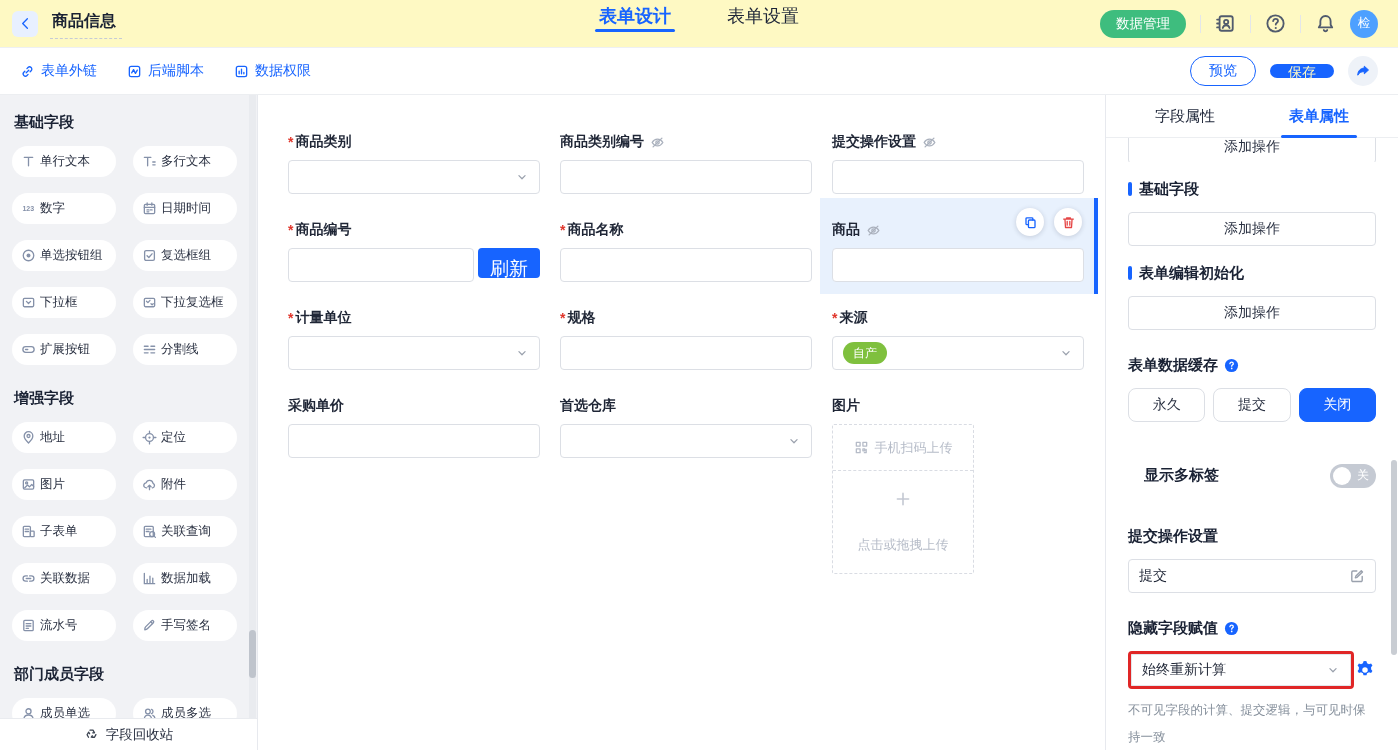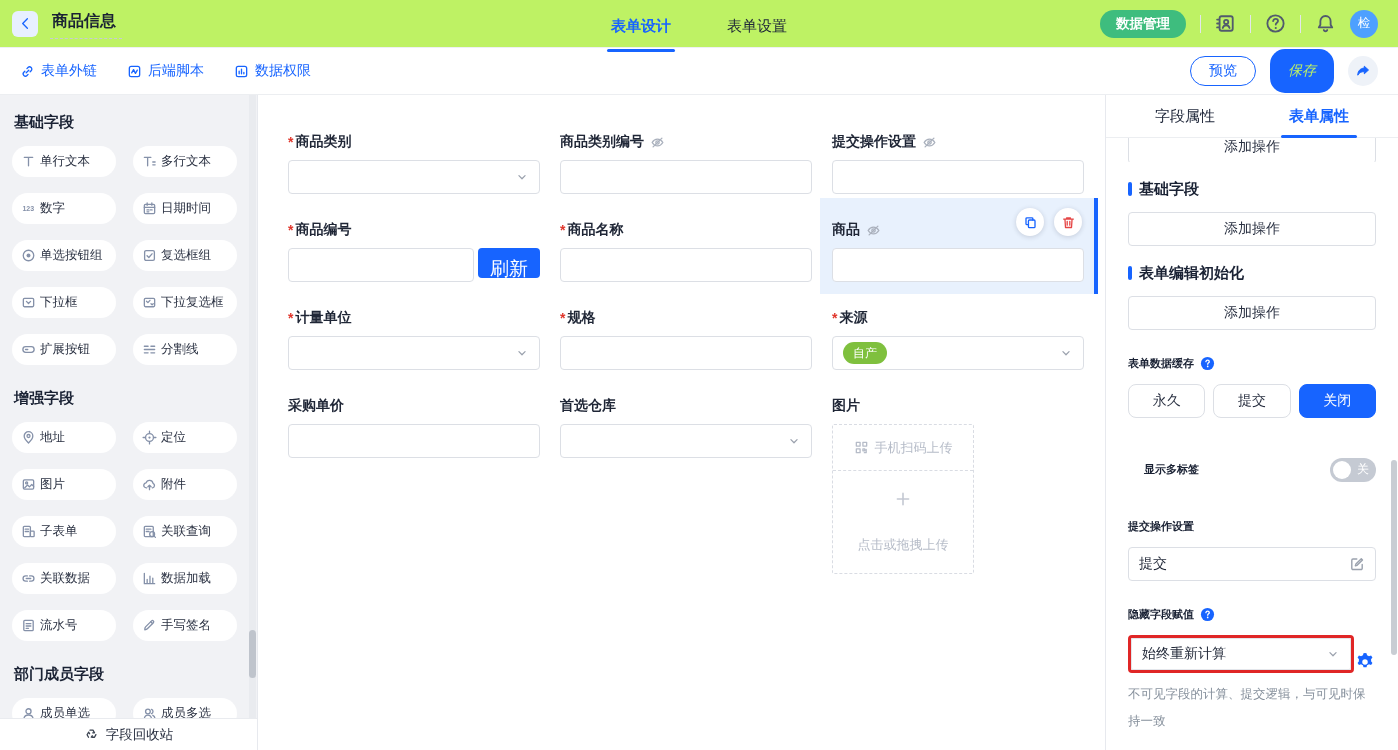--- a/index.html
+++ b/index.html
@@ -2,41 +2,41 @@
 <html><head>
 <meta charset="utf-8">
 <style>
   * { margin:0; padding:0; box-sizing:border-box; }
   html,body { width:1398px; height:750px; overflow:hidden; }
   body { font-family:"Liberation Sans","DejaVu Sans",sans-serif; font-size:14px; color:#1f2636; background:#fff; }
   .ic { display:inline-flex; align-items:center; justify-content:center; flex:none; }
   .ic svg { width:100%; height:100%; display:block; }
 
   
-  .hdr { height:48px; display:flex; align-items:center; padding:0 20px 0 12px; border-bottom:1px solid #eef0f3; position:relative; background:#bef264; }
+  .hdr { height:48px; display:flex; align-items:center; padding:0 20px 0 12px; border-bottom:1px solid #eef0f3; position:relative; background:#fef9c3; }
   .back-btn { width:26px; height:26px; border-radius:6px; background:#e8f0ff; color:var(--blue); display:flex; align-items:center; justify-content:center; cursor:pointer; }
   .back-btn .ic { width:15px; height:15px; }
   .hdr-title { margin-left:12px; font-size:16px; font-weight:bold; color:#1a2234; padding:2px 6px 6px 2px; border-bottom:1px dashed #c6cbd5; }
   .htabs { position:absolute; left:50%; transform:translateX(-50%); top:0; height:48px; display:flex; gap:48px; }
-  .htab { height:52px; display:flex; align-items:center; font-size:15px; color:#1d2538; cursor:pointer; position:relative; padding:0 4px; }
+  .htab { height:32px; display:flex; align-items:center; font-size:18px; color:#1d2538; cursor:pointer; position:relative; padding:0 4px; }
   .htab.active { color:var(--blue); font-weight:bold; }
   .htab.active::after { content:""; position:absolute; left:0; right:0; bottom:0; height:3px; border-radius:2px; background:var(--blue); }
   .hdr-right { margin-left:auto; display:flex; align-items:center; gap:14px; }
-  .pill-green { height:28px; padding:0 16px; border-radius:14px; background:var(--green); color:#fff; font-size:13.5px; border:none; cursor:pointer;font-weight:bold; }
+  .pill-green { height:28px; padding:0 16px; border-radius:14px; background:var(--green); color:#fff; font-size:13.5px; border:none; cursor:pointer; }
   .hdiv { width:1px; height:18px; background:#e3e6eb; }
   .hicon { width:21px; height:21px; color:#515b6d; cursor:pointer; }
   .avatar { width:28px; height:28px; border-radius:50%; background:#4da0ff; color:#fff; font-size:12.5px; display:flex; align-items:center; justify-content:center; cursor:pointer; }
 
   
   .tbar { height:47px; display:flex; align-items:center; padding:0 20px; border-bottom:1px solid #eceef1; background:#fff; }
   .tlink { display:flex; align-items:center; gap:6px; color:var(--blue); cursor:pointer; margin-right:30px; }
   .tlink .ic { width:15px; height:15px; }
   .tbar-right { margin-left:auto; display:flex; align-items:center; gap:14px; }
   .btn-outline { height:30px; padding:0 18px; border-radius:15px; border:1px solid var(--blue); color:var(--blue); background:#fff; font-size:14px; cursor:pointer; }
-  .btn-solid { height:44px; padding:0 18px; border-radius:15px; border:none; color:#bef264; background:var(--blue); font-size:14px; cursor:pointer;font-style:italic; }
+  .btn-solid { height:14px; padding:0 18px; border-radius:15px; border:none; color:#fef9c3; background:var(--blue); font-size:14px; cursor:pointer; }
   .share-btn { width:30px; height:30px; border-radius:50%; background:#eef2f8; border:none; color:var(--blue); display:flex; align-items:center; justify-content:center; cursor:pointer; }
   .share-btn .ic { width:16px; height:16px; }
 
   
   .main { display:flex; height:655px; }
 
   
   .sb { width:258px; background:#f1f2f5; position:relative; overflow:hidden; border-right:1px solid #e7e9ee; }
   .sb-inner { padding:18px 20px 0 12px; }
   .sb-title { font-size:15px; font-weight:bold; color:#1a2234; margin:0 0 14px 2px; }
@@ -83,33 +83,33 @@
   .ptabs { height:43px; display:flex; justify-content:center; gap:58px; border-bottom:1px solid #eceef1; }
   .ptab { display:flex; align-items:center; font-size:15px; color:#1d2538; cursor:pointer; position:relative; padding:0 8px; }
   .ptab.active { color:var(--blue); font-weight:bold; }
   .ptab.active::after { content:""; position:absolute; left:0; right:0; bottom:-1px; height:3px; border-radius:2px; background:var(--blue); }
   .pbody { padding:0 22px; }
   .clipped { height:24px; overflow:hidden; }
   .clipped .pbtn { margin-top:-12px; }
   .pbtn { width:100%; height:34px; background:#fff; border:1px solid #dcdfe5; border-radius:4px; font-size:14px; color:#2a3142; cursor:pointer; font-family:inherit; }
   .bar-title { font-size:15px; font-weight:bold; color:#1a2234; position:relative; padding-left:11px; margin:18px 0 13px; }
   .bar-title::before { content:""; position:absolute; left:0; top:2px; width:4px; height:14px; border-radius:2px; background:var(--blue); }
-  .plain-title { font-size:11px; font-weight:bold; color:#1a2234; display:flex; align-items:center; gap:6px; margin:26px 0 13px; }
+  .plain-title { font-size:15px; font-weight:bold; color:#1a2234; display:flex; align-items:center; gap:6px; margin:26px 0 13px; }
   .plain-title .ic { width:15px; height:15px; color:var(--blue); }
   .seg { display:flex; gap:8px; }
   .seg button { flex:1; height:34px; border:1px solid #dcdfe5; border-radius:8px; background:#fff; color:#2a3142; font-size:14px; cursor:pointer; font-family:inherit; }
   .seg button.on { background:var(--blue); border-color:var(--blue); color:#fff; }
   .trow { display:flex; align-items:center; justify-content:space-between; margin-top:28px; }
   .trow .plain-title { margin:16px; }
   .toggle { width:46px; height:24px; border-radius:12px; background:#c5cad3; position:relative; cursor:pointer; display:flex; align-items:center; }
   .toggle .knob { position:absolute; left:3px; top:3px; width:18px; height:18px; border-radius:50%; background:#fff; }
   .toggle .tlab { position:absolute; right:7px; color:#fff; font-size:12px; }
   .pinput { height:34px; border:1px solid #dcdfe5; border-radius:4px; display:flex; align-items:center; justify-content:space-between; padding:0 10px; cursor:pointer; }
   .pinput .ic { width:16px; height:16px; color:#9aa1ad; }
-  .hrow { display:flex; align-items:flex-end; }
+  .hrow { display:flex; align-items:center; }
   .red-wrap { flex:1; border:3px solid var(--red-annot); border-radius:4px; }
   .red-wrap .fctrl { border:1px solid #e3e6eb; border-radius:2px; height:32px; }
   .gear-btn { width:22px; height:22px; border:none; background:none; color:var(--blue); cursor:pointer; padding:0; }
   .help-txt { color:#86909c; font-size:12.5px; line-height:27px; margin-top:8px; }
   .p-thumb { position:absolute; right:1px; width:6px; top:365px; height:195px; border-radius:3px; background:#c9cdd3; cursor:pointer; }
 </style>
 </head>
 <body style="--blue: #1764ff; --green: #3ebd7e; --tag-green: #7fc03e; --red-annot: #e02626;">
 
 <div class="hdr">

